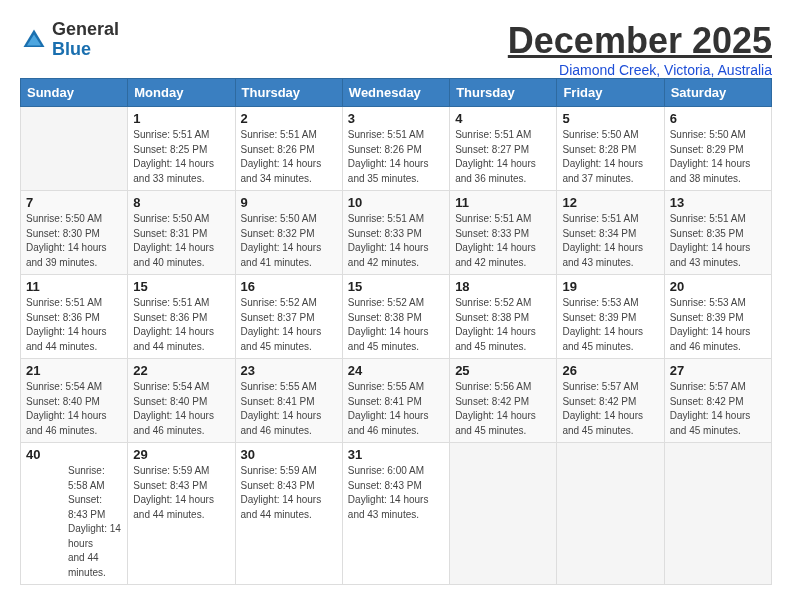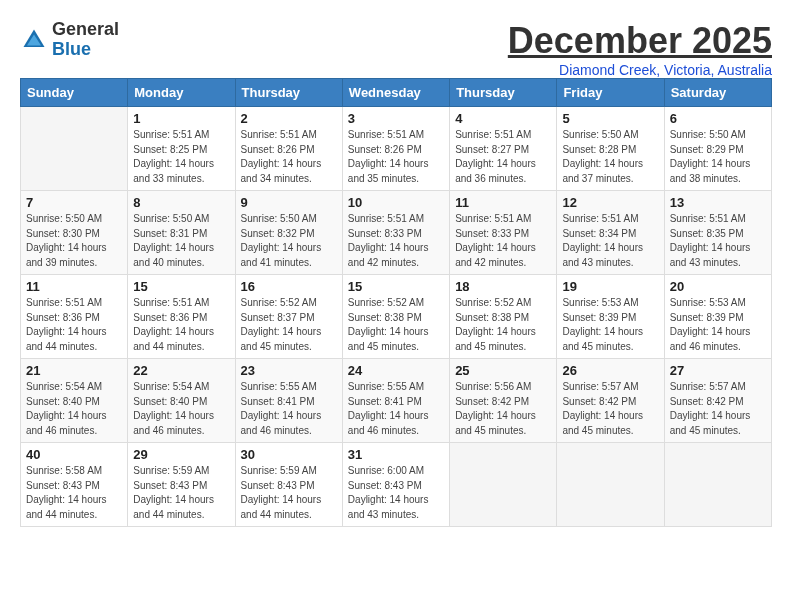--- a/index.html
+++ b/index.html
@@ -316,21 +316,21 @@
           <div class="day-number">27</div>
           <div class="day-info" style="white-space: pre-line;">Sunrise: 5:57 AM
 Sunset: 8:42 PM
 Daylight: 14 hours
 and 45 minutes.</div>
         </td>
       </tr>
       <tr>
         <td>
           <div class="day-number">40</div>
-          <div class="day-info" style="white-space: pre-line;">Sunrise: 5:58 AM
+          <div class="day-info" style="white-space: pre-line; margin-left: 42px;">Sunrise: 5:58 AM
 Sunset: 8:43 PM
 Daylight: 14 hours
 and 44 minutes.</div>
         </td>
         <td>
           <div class="day-number">29</div>
           <div class="day-info" style="white-space: pre-line;">Sunrise: 5:59 AM
 Sunset: 8:43 PM
 Daylight: 14 hours
 and 44 minutes.</div>

